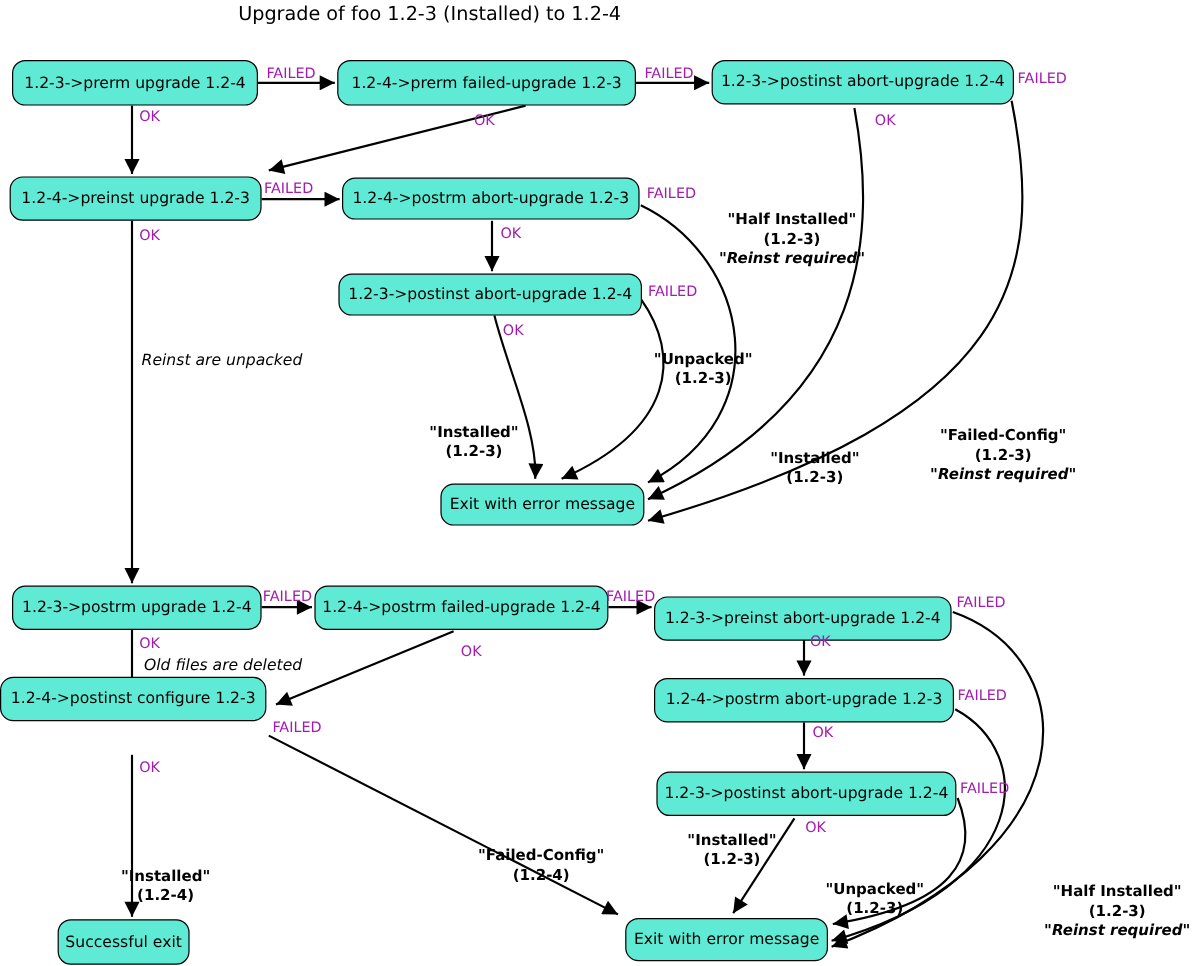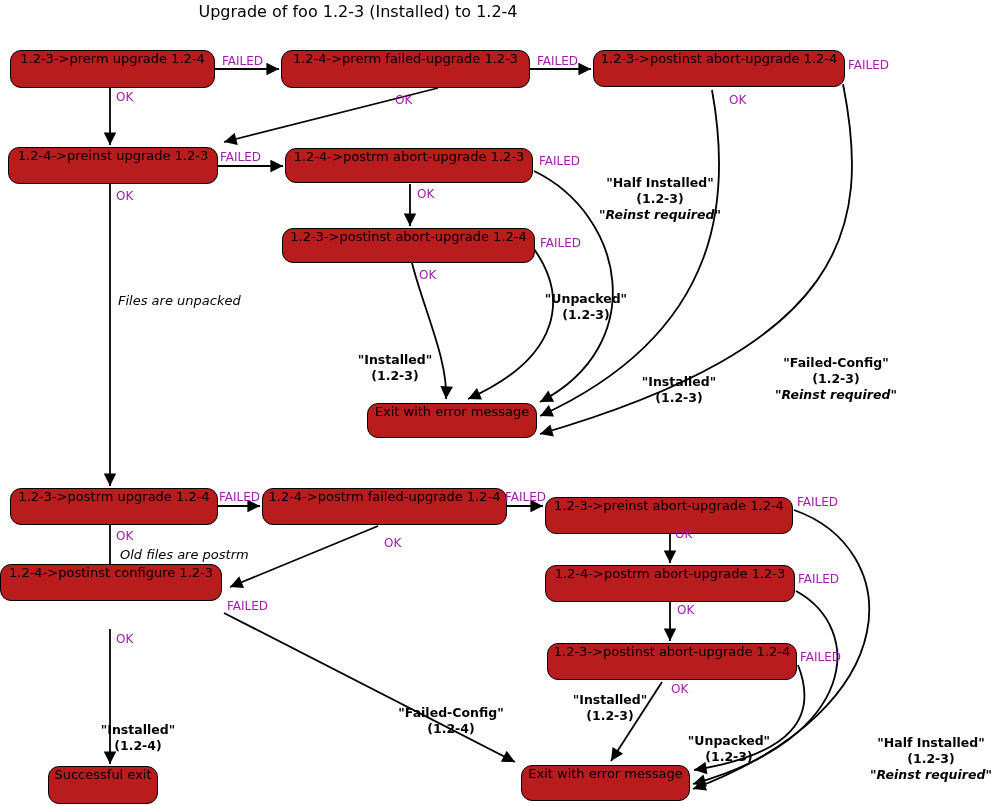--- a/index.html
+++ b/index.html
@@ -6,22 +6,22 @@
   .stage{
     position:relative;width:998px;height:805px;background:#ffffff;
     font-family:"DejaVu Sans",sans-serif;color:#000;overflow:hidden;
   }
   .title{
     position:absolute;left:180px;top:2px;width:356px;text-align:center;
     font-size:16px;color:#000;white-space:nowrap;
   }
   svg.edges{position:absolute;left:0;top:0;}
   .node{
-    position:absolute;border:1.8px solid #000;border-radius:11px;background:#b91c1c;
-    display:flex;align-items:flex-start;justify-content:center;
+    position:absolute;border:1.8px solid #000;border-radius:11px;background:#5eead4;
+    display:flex;align-items:center;justify-content:center;
     font-size:13px;white-space:nowrap;box-sizing:border-box;z-index:2;
   }
   .lbl{
     position:absolute;font-size:12px;white-space:nowrap;z-index:3;color:#a21caf;
   }
   .stateblock{
     position:absolute;text-align:center;font-size:12.5px;font-weight:bold;
     line-height:16px;z-index:3;white-space:nowrap;
   }
   .stateblock .note{font-style:italic;}
@@ -134,22 +134,22 @@
   <span class="lbl" style="left:384px;top:536px">OK</span>
   <span class="lbl" style="left:797px;top:495px">FAILED</span>
   <span class="lbl" style="left:675px;top:527px">OK</span>
   <span class="lbl" style="left:227px;top:599px">FAILED</span>
   <span class="lbl" style="left:116px;top:632px">OK</span>
   <span class="lbl" style="left:798px;top:572px">FAILED</span>
   <span class="lbl" style="left:677px;top:603px">OK</span>
   <span class="lbl" style="left:800px;top:650px">FAILED</span>
   <span class="lbl" style="left:671px;top:682px">OK</span>
 
-  <span class="annot" style="left:118px;top:293px">Files are unpacked</span>
-  <span class="annot" style="left:120px;top:547px">Old files are postrm</span>
+  <span class="annot" style="left:118px;top:293px">Reinst are unpacked</span>
+  <span class="annot" style="left:120px;top:547px">Old files are deleted</span>
 
   <div class="stateblock" style="left:570px;top:175px;width:180px">
     <div>"Half Installed"</div>
     <div>(1.2-3)</div>
     <div class="note">"Reinst required"</div>
   </div>
   <div class="stateblock" style="left:536px;top:291px;width:100px">
     <div>"Unpacked"</div>
     <div>(1.2-3)</div>
   </div>

